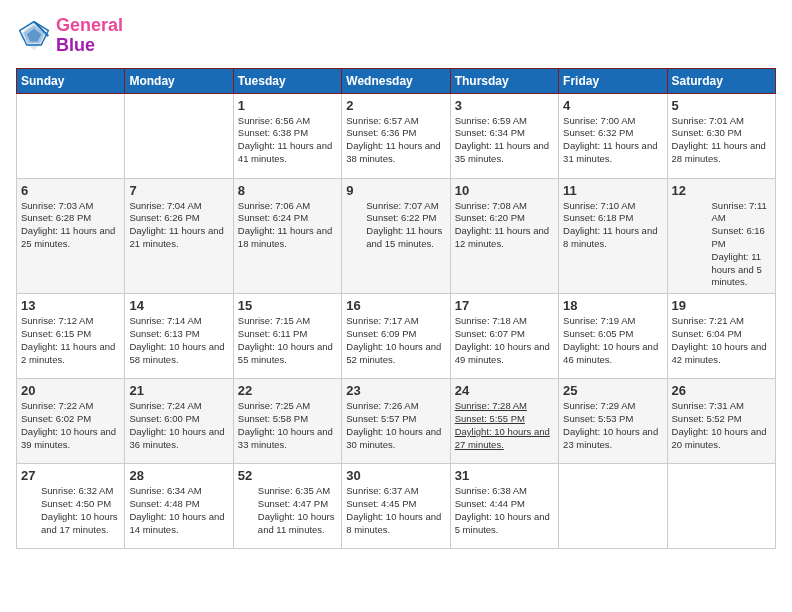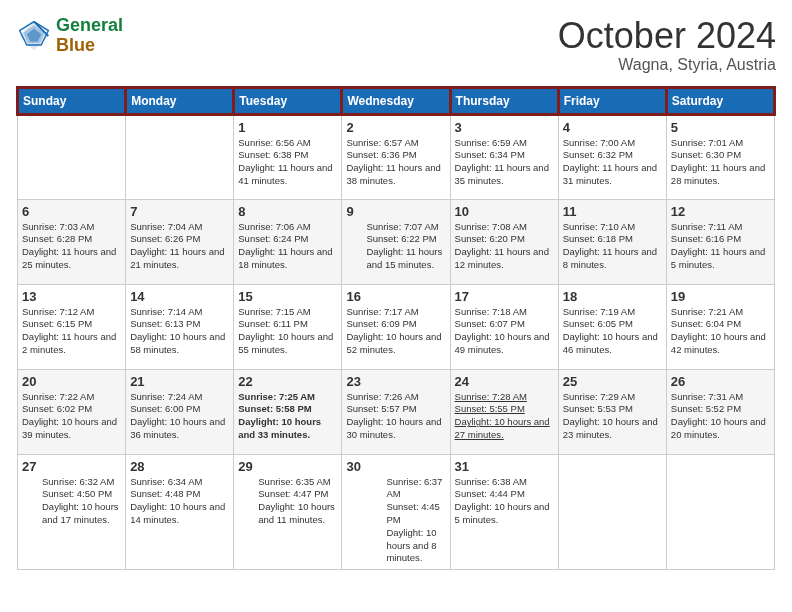--- a/index.html
+++ b/index.html
@@ -21,21 +21,21 @@
       align-items: center;
       gap: 4px;
     }
     .logo-text {
       font-size: 18px;
       font-weight: bold;
       color: #333;
       line-height: 1.1;
     }
     .logo-text span {
-      color: #15803d;
+      color: #ec4899;
     }
     .logo-icon {
       width: 36px;
       height: 36px;
     }
     .title-block {
       text-align: right;
     }
     .month-title {
       font-size: 36px;
@@ -52,21 +52,21 @@
       border-collapse: collapse;
       table-layout: fixed;
     }
     .calendar th {
       background: #1a6bb5;
       color: #fff;
       font-size: 12px;
       font-weight: bold;
       padding: 5px 4px;
       text-align: left;
-      border: 3px solid #7f1d1d;
+      border: 1px solid #7f1d1d;
     }
     .calendar td {
       vertical-align: top;
       border: 1px solid #ccc;
       padding: 4px 4px 4px 4px;
       font-size: 10px;
       color: #333;
       height: 85px;
       background: #fff;
     }
@@ -95,26 +95,22 @@
   <div class="logo">
     <svg class="logo-icon" viewBox="0 0 40 40">
       <polygon points="20,4 36,20 20,36 4,20" fill="#1a6bb5" opacity="0.15"></polygon>
       <polygon points="20,4 36,14 28,30 12,30 4,14" fill="none" stroke="#1a6bb5" stroke-width="1.5"></polygon>
       <polygon points="20,8 32,16 27,28 13,28 8,16" fill="#1a6bb5" opacity="0.3"></polygon>
       <polygon points="20,12 28,18 24,26 16,26 12,18" fill="#1a6bb5" opacity="0.5"></polygon>
       <line x1="20" y1="4" x2="36" y2="20" stroke="#1a6bb5" stroke-width="2"></line>
     </svg>
     <div class="logo-text">
       <div><span>General</span></div>
-      <div style="color:#a16207;">Blue</div>
+      <div style="color:#a21caf;">Blue</div>
     </div>
-  </div>
-  <div class="title-block">
-    <div class="month-title">October 2024</div>
-    <div class="location-title">Wagna, Styria, Austria</div>
   </div>
 </div>
 
 <table class="calendar">
   <thead>
     <tr>
     <th>Sunday</th>
         <th>Monday</th>
         <th>Tuesday</th>
         <th>Wednesday</th>
@@ -190,21 +186,21 @@
 Daylight: 11 hours and 12 minutes.</div>
         </td>
         <td>
           <span class="day-number">11</span>
           <div class="day-info" style="white-space: pre-line;">Sunrise: 7:10 AM
 Sunset: 6:18 PM
 Daylight: 11 hours and 8 minutes.</div>
         </td>
         <td>
           <span class="day-number">12</span>
-          <div class="day-info" style="white-space: pre-line;">Sunrise: 7:11 AM
+          <div class="day-info" style="white-space: pre-line; margin-left: 40px;">Sunrise: 7:11 AM
 Sunset: 6:16 PM
 Daylight: 11 hours and 5 minutes.</div>
         </td>
       </tr>
       <tr>
         <td>
           <span class="day-number">13</span>
           <div class="day-info" style="white-space: pre-line;">Sunrise: 7:12 AM
 Sunset: 6:15 PM
 Daylight: 11 hours and 2 minutes.</div>
@@ -254,21 +250,21 @@
 Daylight: 10 hours and 39 minutes.</div>
         </td>
         <td>
           <span class="day-number">21</span>
           <div class="day-info" style="white-space: pre-line;">Sunrise: 7:24 AM
 Sunset: 6:00 PM
 Daylight: 10 hours and 36 minutes.</div>
         </td>
         <td>
           <span class="day-number">22</span>
-          <div class="day-info" style="white-space: pre-line; font-weight: bold;">Sunrise: 7:25 AM
+          <div class="day-info" style="white-space: pre-line;">Sunrise: 7:25 AM
 Sunset: 5:58 PM
 Daylight: 10 hours and 33 minutes.</div>
         </td>
         <td>
           <span class="day-number">23</span>
           <div class="day-info" style="white-space: pre-line;">Sunrise: 7:26 AM
 Sunset: 5:57 PM
 Daylight: 10 hours and 30 minutes.</div>
         </td>
         <td>
@@ -297,28 +293,28 @@
 Sunset: 4:50 PM
 Daylight: 10 hours and 17 minutes.</div>
         </td>
         <td>
           <span class="day-number">28</span>
           <div class="day-info" style="white-space: pre-line;">Sunrise: 6:34 AM
 Sunset: 4:48 PM
 Daylight: 10 hours and 14 minutes.</div>
         </td>
         <td>
-          <span class="day-number">29</span>
+          <span class="day-number">52</span>
           <div class="day-info" style="white-space: pre-line; margin-left: 20px;">Sunrise: 6:35 AM
 Sunset: 4:47 PM
 Daylight: 10 hours and 11 minutes.</div>
         </td>
         <td>
           <span class="day-number">30</span>
-          <div class="day-info" style="white-space: pre-line; margin-left: 40px;">Sunrise: 6:37 AM
+          <div class="day-info" style="white-space: pre-line;">Sunrise: 6:37 AM
 Sunset: 4:45 PM
 Daylight: 10 hours and 8 minutes.</div>
         </td>
         <td>
           <span class="day-number">31</span>
           <div class="day-info" style="white-space: pre-line;">Sunrise: 6:38 AM
 Sunset: 4:44 PM
 Daylight: 10 hours and 5 minutes.</div>
         </td>
         <td class="empty-cell"></td>

